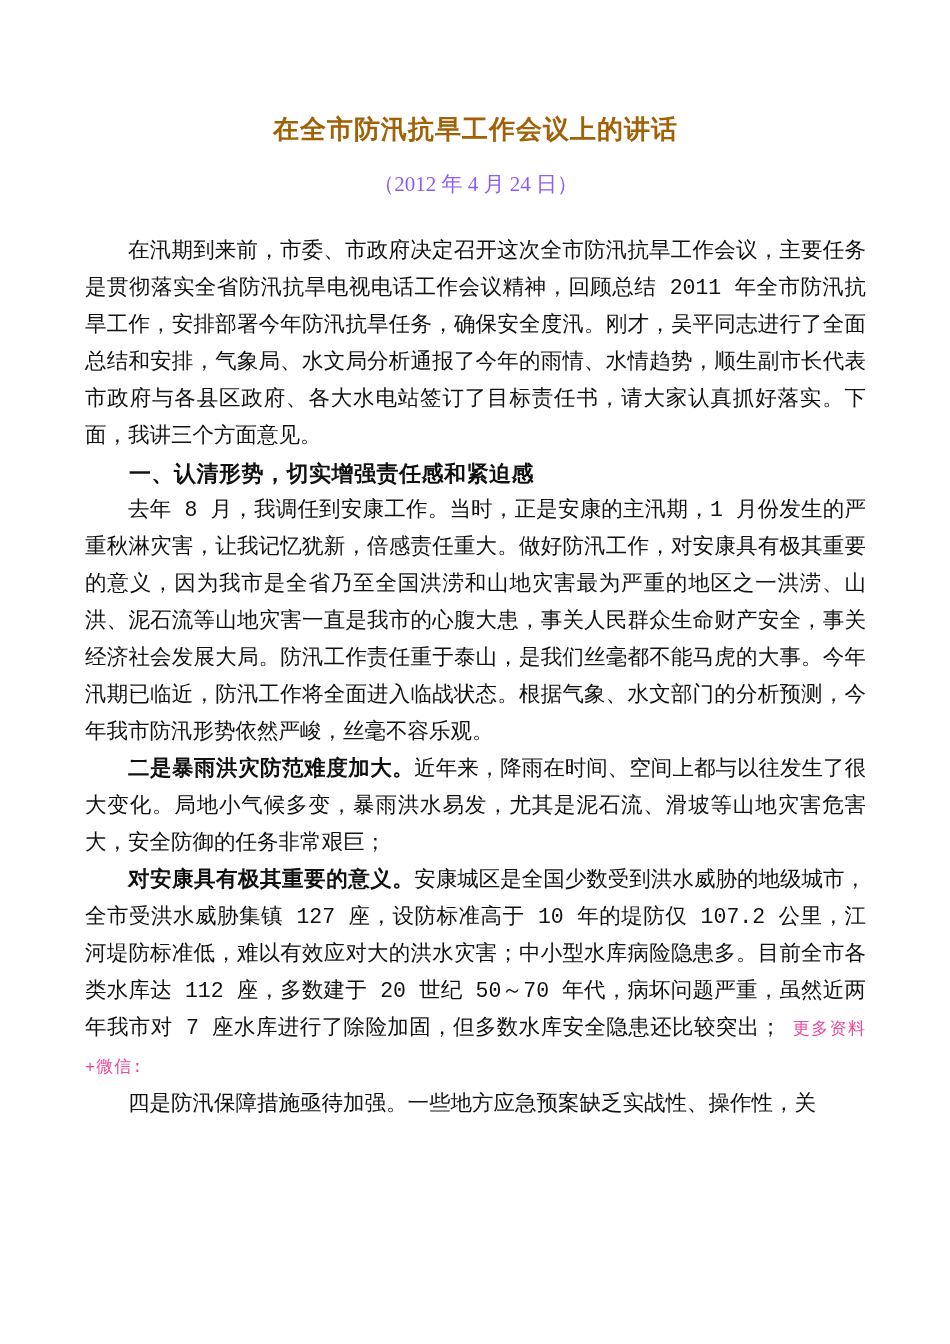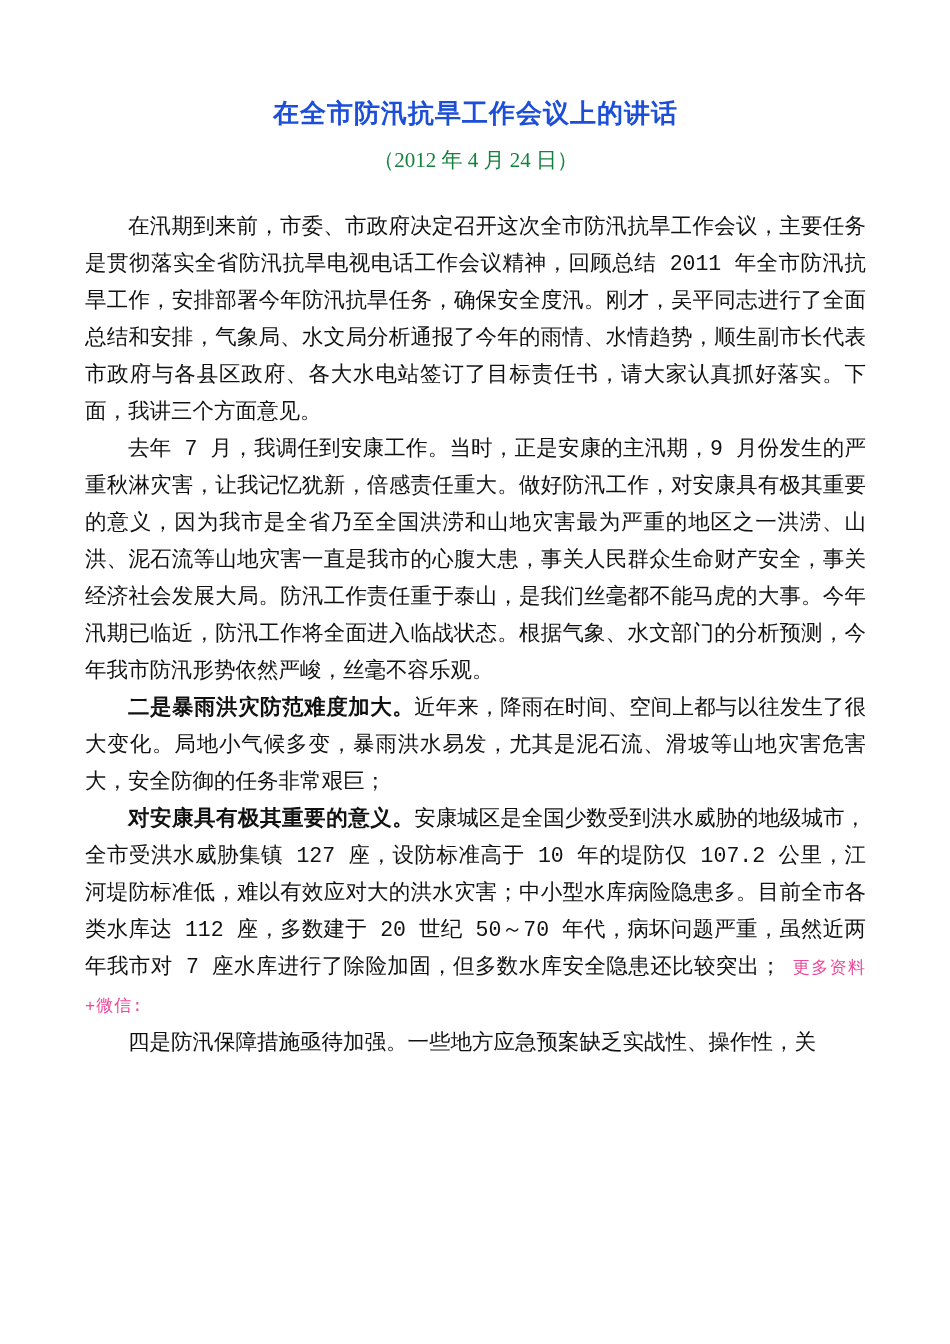--- a/index.html
+++ b/index.html
@@ -12,36 +12,36 @@
     width: 950px;
     height: 1344px;
     margin: 0 auto;
     background: #ffffff;
     box-sizing: border-box;
     padding: 95px 84px 0 85px;
     overflow: hidden;
     color: #111111;
   }
   .doc-title {
-    margin: 0;
+    margin: 16px;
     text-align: center;
     font-family: "Liberation Serif", "DejaVu Serif", serif;
     font-weight: bold;
     font-size: 26px;
     line-height: 38px;
     letter-spacing: 1px;
-    color: #1d4ed8;
+    color: #a16207;
   }
   .doc-date {
     margin: 8px 0 0 0;
     text-align: center;
     font-family: "Liberation Serif", "DejaVu Serif", serif;
     font-size: 21px;
     line-height: 38px;
-    color: #15803d;
+    color: #8b5cf6;
   }
   .doc-body {
     margin-top: 30px;
   }
   .para {
     margin: 0;
     font-family: Liberation Mono, monospace;
     font-size: 21.5px;
     line-height: 37px;
     text-align: justify;
@@ -67,18 +67,19 @@
   }
 </style>
 </head>
 <body>
 
 <div class="page">
   <h1 class="doc-title">在全市防汛抗旱工作会议上的讲话</h1>
   <div class="doc-date">（2012 年 4 月 24 日）</div>
   <div class="doc-body">
       <p class="para"><span>在汛期到来前，市委、市政府决定召开这次全市防汛抗旱工作会议，主要任务是贯彻落实全省防汛抗旱电视电话工作会议精神，回顾总结 2011 年全市防汛抗旱工作，安排部署今年防汛抗旱任务，确保安全度汛。刚才，吴平同志进行了全面总结和安排，气象局、水文局分析通报了今年的雨情、水情趋势，顺生副市长代表市政府与各县区政府、各大水电站签订了目标责任书，请大家认真抓好落实。下面，我讲三个方面意见。</span></p>
-      <p class="para"><span>去年 7 月，我调任到安康工作。当时，正是安康的主汛期，9 月份发生的严重秋淋灾害，让我记忆犹新，倍感责任重大。做好防汛工作，对安康具有极其重要的意义，因为我市是全省乃至全国洪涝和山地灾害最为严重的地区之一洪涝、山洪、泥石流等山地灾害一直是我市的心腹大患，事关人民群众生命财产安全，事关经济社会发展大局。防汛工作责任重于泰山，是我们丝毫都不能马虎的大事。今年汛期已临近，防汛工作将全面进入临战状态。根据气象、水文部门的分析预测，今年我市防汛形势依然严峻，丝毫不容乐观。</span></p>
+      <p class="para heading"><span>一、认清形势，切实增强责任感和紧迫感</span></p>
+      <p class="para"><span>去年 8 月，我调任到安康工作。当时，正是安康的主汛期，1 月份发生的严重秋淋灾害，让我记忆犹新，倍感责任重大。做好防汛工作，对安康具有极其重要的意义，因为我市是全省乃至全国洪涝和山地灾害最为严重的地区之一洪涝、山洪、泥石流等山地灾害一直是我市的心腹大患，事关人民群众生命财产安全，事关经济社会发展大局。防汛工作责任重于泰山，是我们丝毫都不能马虎的大事。今年汛期已临近，防汛工作将全面进入临战状态。根据气象、水文部门的分析预测，今年我市防汛形势依然严峻，丝毫不容乐观。</span></p>
       <p class="para"><span class="lead">二是暴雨洪灾防范难度加大。</span><span>近年来，降雨在时间、空间上都与以往发生了很大变化。局地小气候多变，暴雨洪水易发，尤其是泥石流、滑坡等山地灾害危害大，安全防御的任务非常艰巨；</span></p>
       <p class="para"><span class="lead">对安康具有极其重要的意义。</span><span>安康城区是全国少数受到洪水威胁的地级城市，全市受洪水威胁集镇 127 座，设防标准高于 10 年的堤防仅 107.2 公里，江河堤防标准低，难以有效应对大的洪水灾害；中小型水库病险隐患多。目前全市各类水库达 112 座，多数建于 20 世纪 50～70 年代，病坏问题严重，虽然近两年我市对 7 座水库进行了除险加固，但多数水库安全隐患还比较突出；</span><span class="watermark"> 更多资料+微信:</span></p>
       <p class="para"><span>四是防汛保障措施亟待加强。一些地方应急预案缺乏实战性、操作性，关</span></p>
     </div>
 </div>
 
 </body></html>

